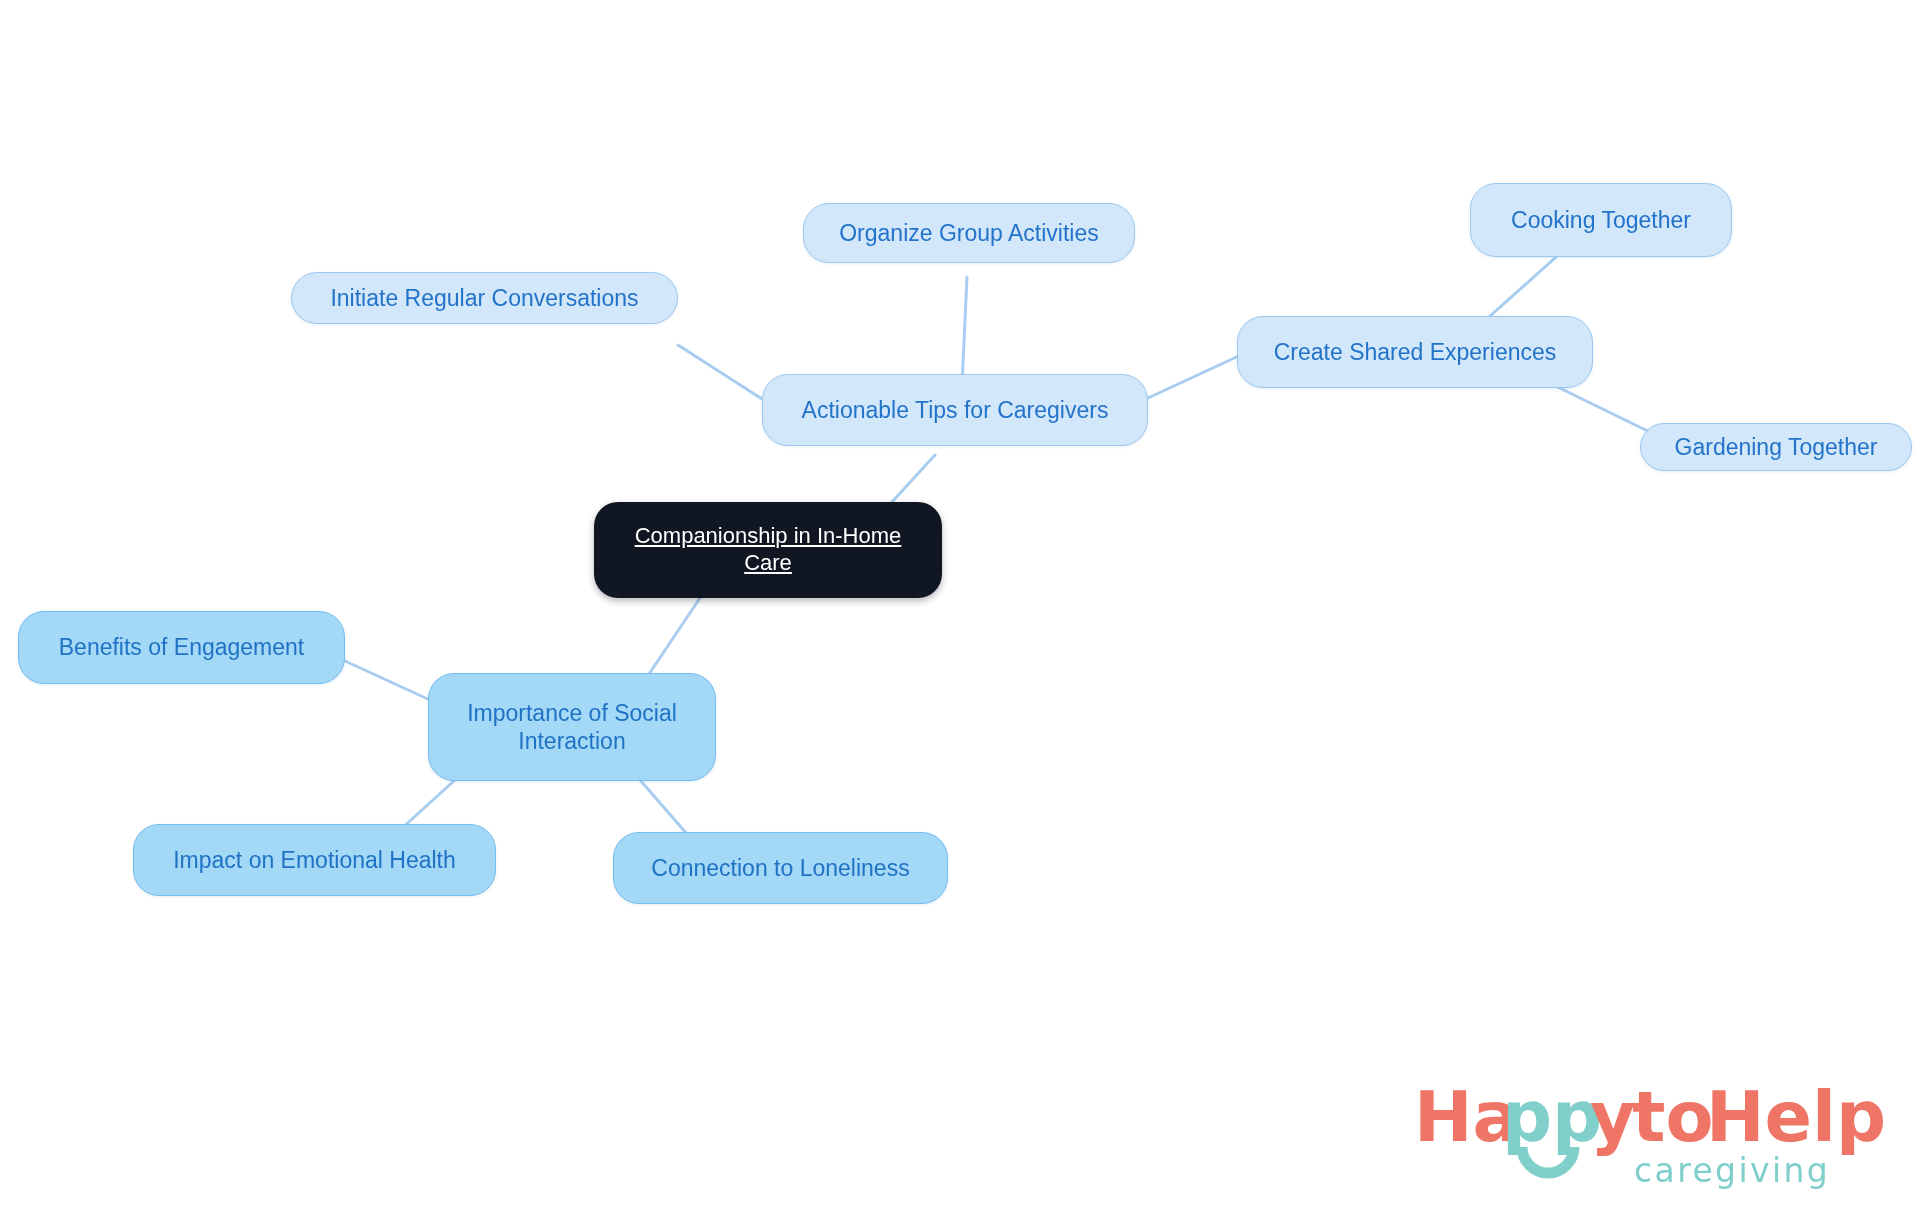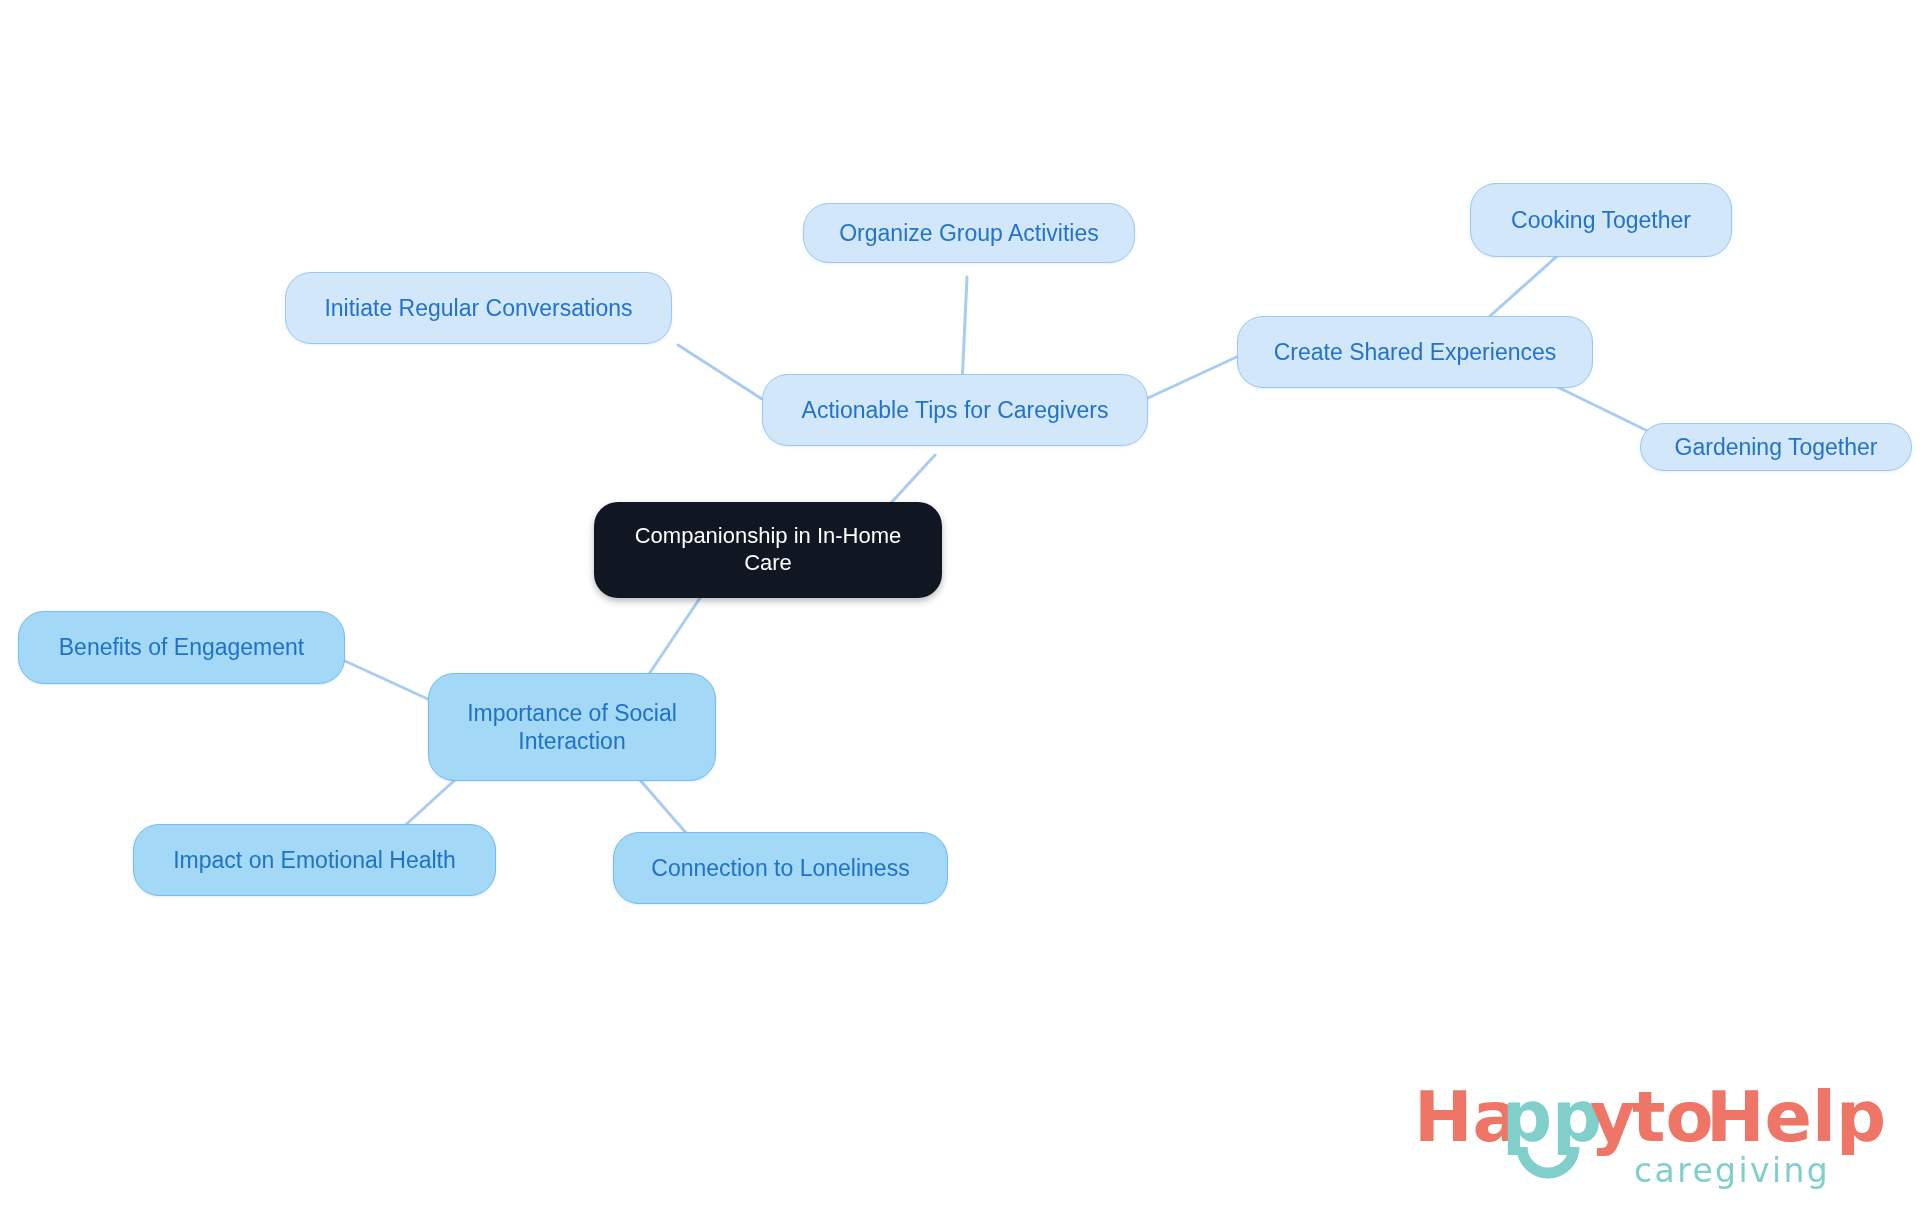--- a/index.html
+++ b/index.html
@@ -45,20 +45,21 @@
   }
 
   .node.root {
     background: #111722;
     color: #ffffff;
     border: none;
     border-radius: 24px;
     font-size: 22px;
     box-shadow: 0 3px 7px rgba(15, 20, 30, 0.30);
     padding: 8px 18px;
+    text-decoration: underline;
   }
 
   .node.branch {
     background: #a3d8f7;
     border: 1.6px solid #74bdf0;
     color: #1f72c4;
     font-size: 23px;
     padding: 16px 20px;
     box-shadow: 0 1px 3px rgba(80, 140, 190, 0.16);
   }
@@ -114,21 +115,21 @@
   </svg>
 
   <div class="node root" style="left:594px; top:502px; width:348px; height:96px;">
     <span>Companionship in In-Home Care</span>
   </div>
 
   <div class="node leaf" style="left:762px; top:374px; width:386px; height:72px;">
     <span>Actionable Tips for Caregivers</span>
   </div>
 
-  <div class="node leaf" style="left:285px; top:272px; width:387px; height:72px;">
+  <div class="node leaf" style="left:291px; top:272px; width:387px; height:52px;">
     <span>Initiate Regular Conversations</span>
   </div>
 
   <div class="node leaf" style="left:803px; top:203px; width:332px; height:60px;">
     <span>Organize Group Activities</span>
   </div>
 
   <div class="node leaf" style="left:1237px; top:316px; width:356px; height:72px;">
     <span>Create Shared Experiences</span>
   </div>

